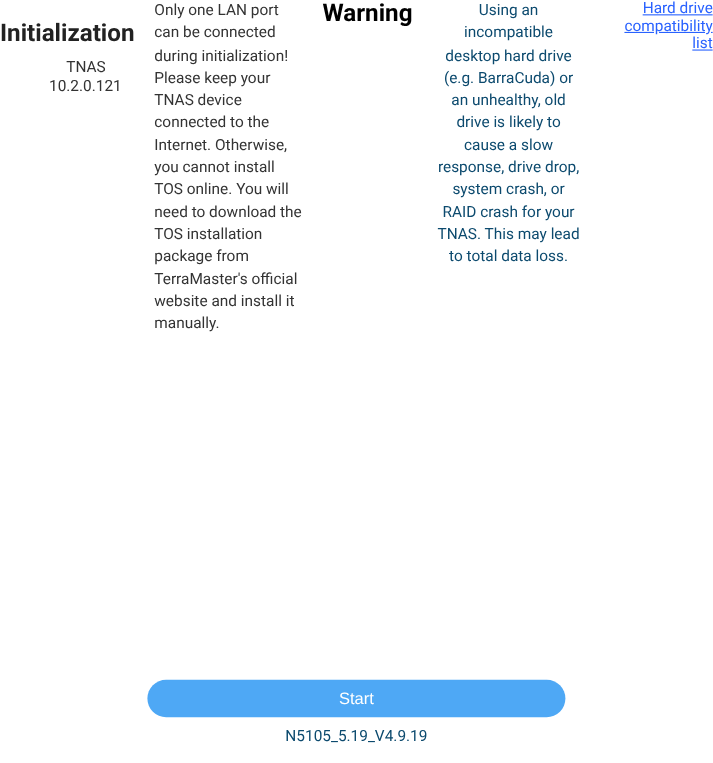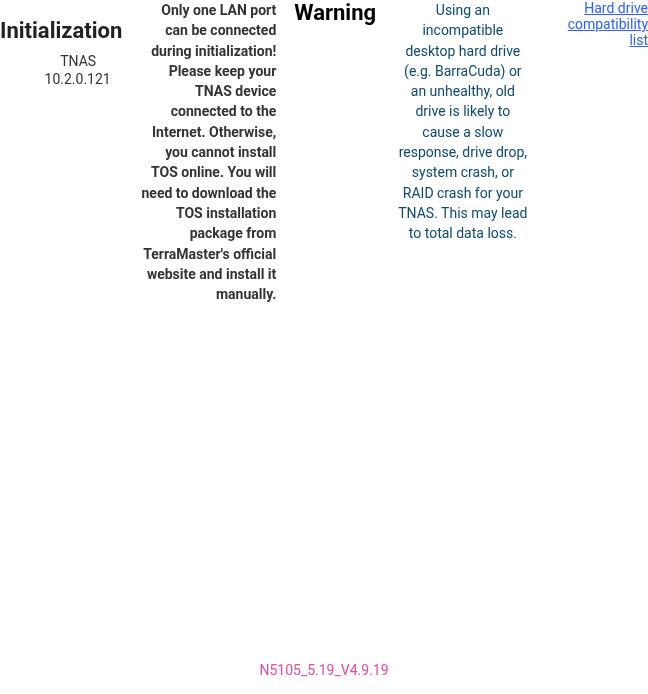--- a/index.html
+++ b/index.html
@@ -37,27 +37,26 @@
       margin-bottom: 2px;
       padding-left: 34px;
     }
     .ip-address {
       font-size: 14px;
       color: #333;
       margin-bottom: 22px;
       padding-left: 33px;
     }
     .info-text {
-      text-align: right;
+      text-align: left;
       font-size: 14px;
       color: #333;
       line-height: 1.45;
       padding: 0 18px;
       margin-bottom: 60px;
-      font-weight: bold;
     }
     .warning-title {
       text-align: center;
       font-size: 22px;
       font-weight: 700;
       color: #000000;
       margin-bottom: 14px;
     }
     .warning-text {
       text-align: center;
@@ -88,36 +87,37 @@
       border: none;
       border-radius: 20px;
       width: 380px;
       height: 34px;
       font-size: 15px;
       cursor: pointer;
       margin-bottom: 10px;
     }
     .version {
       font-size: 14px;
-      color: #ec4899;
+      color: #0c4a6e;
     }
   </style>
 </head>
 <body>
 
 <div class="container">
   <div class="header">
     <h1 class="title">Initialization</h1>
     <div class="device-name">TNAS</div>
     <div class="ip-address">10.2.0.121</div>
   </div>
 
   <div class="info-text">Only one LAN port can be connected during initialization!<br>Please keep your TNAS device connected to the Internet. Otherwise, you cannot install TOS online. You will need to download the TOS installation package from TerraMaster's official website and install it manually.</div>
 
   <div class="warning-title">Warning</div>
   <div class="warning-text">Using an incompatible desktop hard drive (e.g. BarraCuda) or an unhealthy, old drive is likely to cause a slow response, drive drop, system crash, or RAID crash for your TNAS. This may lead to total data loss.</div>
 
   <a class="compat-link">Hard drive compatibility list</a>
 
   <div class="footer">
+    <button class="start-button">Start</button>
     <div class="version">N5105_5.19_V4.9.19</div>
   </div>
 </div>
 
 </body></html>

